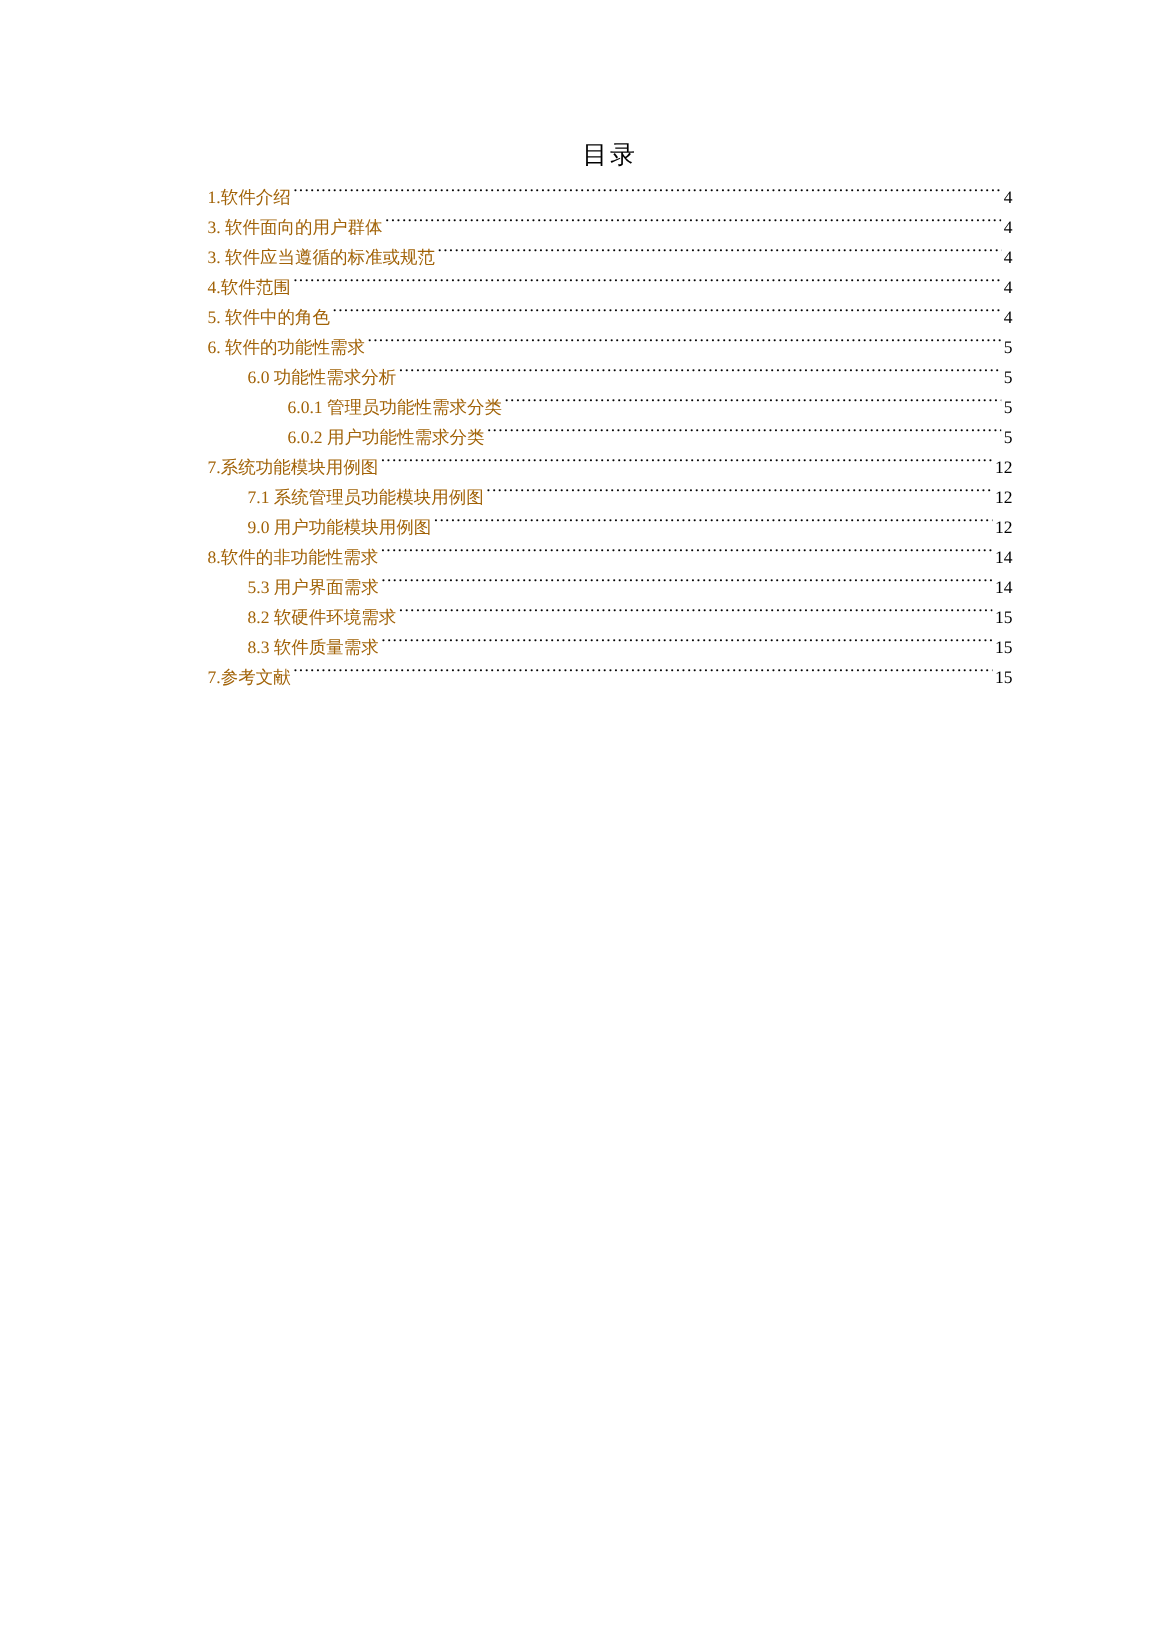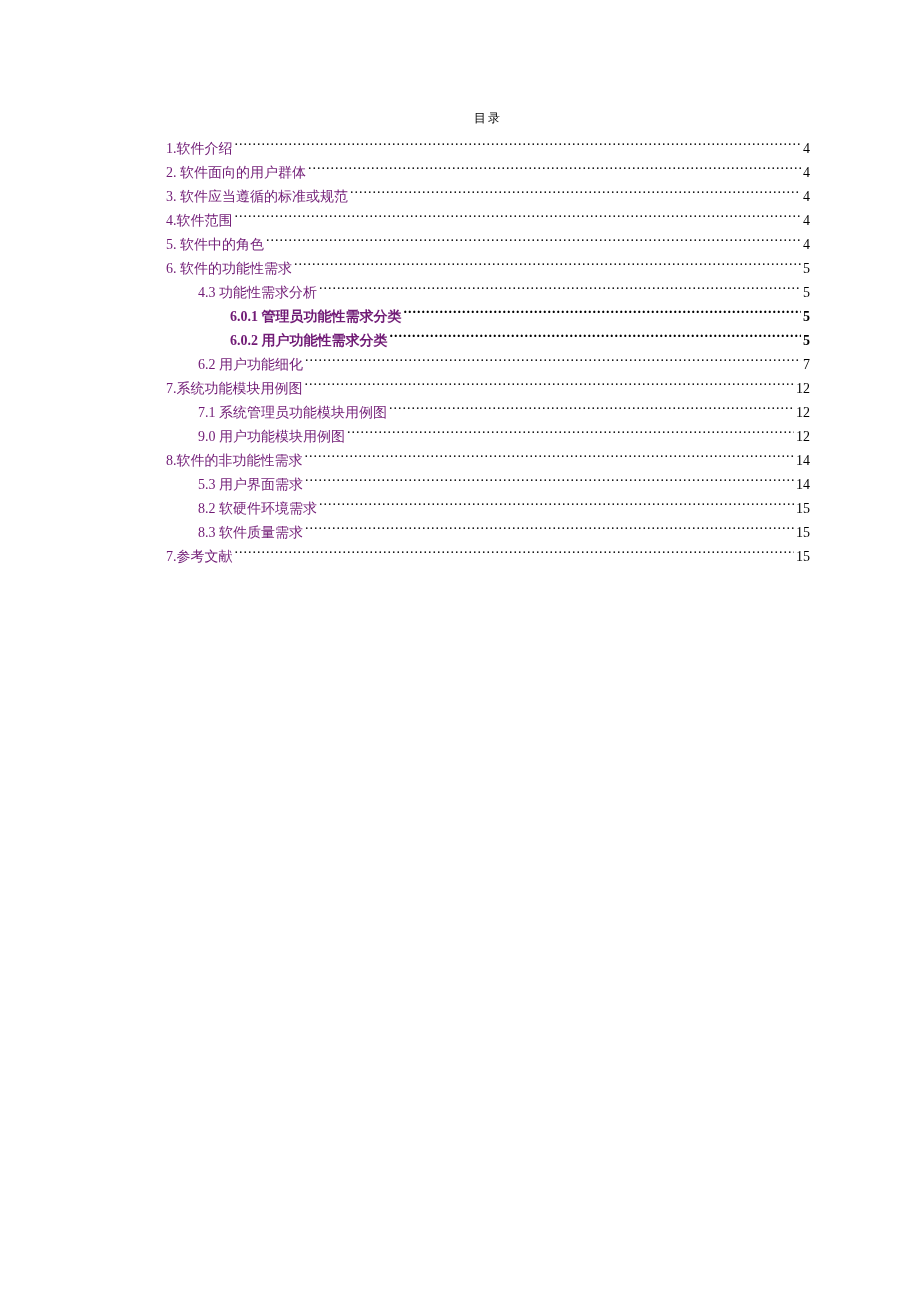--- a/index.html
+++ b/index.html
@@ -8,41 +8,41 @@
       width: 920px;
       height: 1302px;
       background: #fff;
       font-family: "SimSun", "宋体", serif;
       color: #000;
       padding: 110px 110px 0 166px;
     }
     
     .toc-title {
       text-align: center;
-      font-size: 12px;
+      font-size: 20px;
       font-weight: normal;
       margin-bottom: 10px;
       letter-spacing: 2px;
     }
     
     .toc-entry {
       display: flex;
       align-items: baseline;
       font-size: 14px;
       line-height: 24px;
       white-space: nowrap;
     }
     
     .indent-0 { padding-left: 0; }
     .indent-1 { padding-left: 32px; }
-    .indent-2 { padding-left: 64px; font-weight: bold; }
+    .indent-2 { padding-left: 64px; }
     
     .toc-text {
       flex: 0 0 auto;
-      color: #701a75;
+      color: #a16207;
     }
     
     .toc-dots {
       flex: 1 1 auto;
       overflow: hidden;
       position: relative;
       height: 1em;
       margin: 0 2px;
     }
     
@@ -67,21 +67,21 @@
 
 <h2 class="toc-title">目录</h2>
 
 <div id="toc-container">
     <div class="toc-entry indent-0">
       <span class="toc-text">1.软件介绍</span>
       <span class="toc-dots"></span>
       <span class="toc-page">4</span>
     </div>
     <div class="toc-entry indent-0">
-      <span class="toc-text">2.  软件面向的用户群体 </span>
+      <span class="toc-text">3.  软件面向的用户群体 </span>
       <span class="toc-dots"></span>
       <span class="toc-page">4</span>
     </div>
     <div class="toc-entry indent-0">
       <span class="toc-text">3.  软件应当遵循的标准或规范 </span>
       <span class="toc-dots"></span>
       <span class="toc-page">4</span>
     </div>
     <div class="toc-entry indent-0">
       <span class="toc-text">4.软件范围</span>
@@ -92,38 +92,33 @@
       <span class="toc-text">5.  软件中的角色 </span>
       <span class="toc-dots"></span>
       <span class="toc-page">4</span>
     </div>
     <div class="toc-entry indent-0">
       <span class="toc-text">6.  软件的功能性需求 </span>
       <span class="toc-dots"></span>
       <span class="toc-page">5</span>
     </div>
     <div class="toc-entry indent-1">
-      <span class="toc-text">4.3 功能性需求分析 </span>
+      <span class="toc-text">6.0 功能性需求分析 </span>
       <span class="toc-dots"></span>
       <span class="toc-page">5</span>
     </div>
     <div class="toc-entry indent-2">
       <span class="toc-text">6.0.1 管理员功能性需求分类</span>
       <span class="toc-dots"></span>
       <span class="toc-page">5</span>
     </div>
     <div class="toc-entry indent-2">
       <span class="toc-text">6.0.2 用户功能性需求分类</span>
       <span class="toc-dots"></span>
       <span class="toc-page">5</span>
-    </div>
-    <div class="toc-entry indent-1">
-      <span class="toc-text">6.2  用户功能细化</span>
-      <span class="toc-dots"></span>
-      <span class="toc-page">7</span>
     </div>
     <div class="toc-entry indent-0">
       <span class="toc-text">7.系统功能模块用例图 </span>
       <span class="toc-dots"></span>
       <span class="toc-page">12</span>
     </div>
     <div class="toc-entry indent-1">
       <span class="toc-text">7.1 系统管理员功能模块用例图</span>
       <span class="toc-dots"></span>
       <span class="toc-page">12</span>

